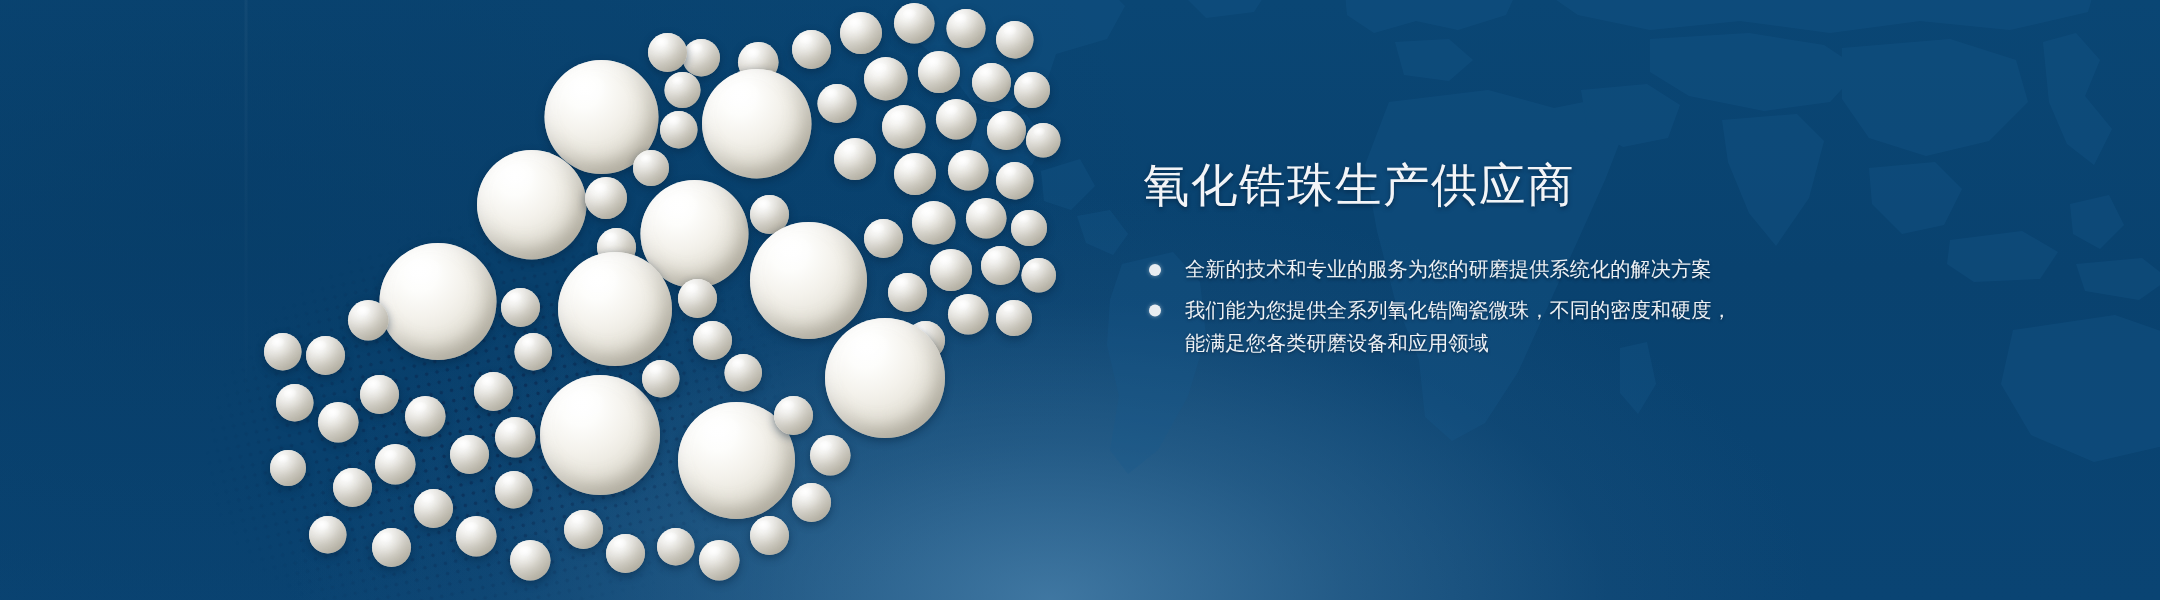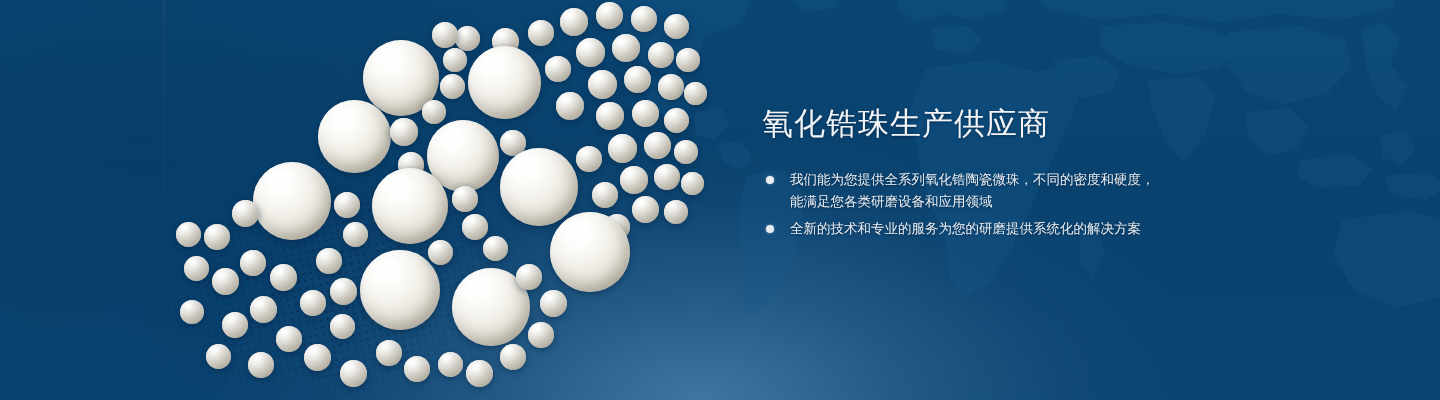--- a/index.html
+++ b/index.html
@@ -293,23 +293,23 @@
     <span class="bead" style="left:180px;top:300px;width:24px;height:24px;"></span>
     <span class="bead" style="left:206px;top:344px;width:25px;height:25px;"></span>
   </div>
 
   <div class="copy">
     <h1 class="headline">氧化锆珠生产供应商</h1>
 
     <ul class="bullets">
       <li class="bullet">
         <span class="dot"></span>
+        <span class="bullet-line">全新的技术和专业的服务为您的研磨提供系统化的解决方案</span>
+      </li>
+      <li class="bullet">
+        <span class="dot"></span>
         <span class="bullet-line">我们能为您提供全系列氧化锆陶瓷微珠，不同的密度和硬度，</span>
         <span class="bullet-line">能满足您各类研磨设备和应用领域</span>
       </li>
-      <li class="bullet">
-        <span class="dot"></span>
-        <span class="bullet-line">全新的技术和专业的服务为您的研磨提供系统化的解决方案</span>
-      </li>
     </ul>
   </div>
 
 </div>
 
 </body></html>

